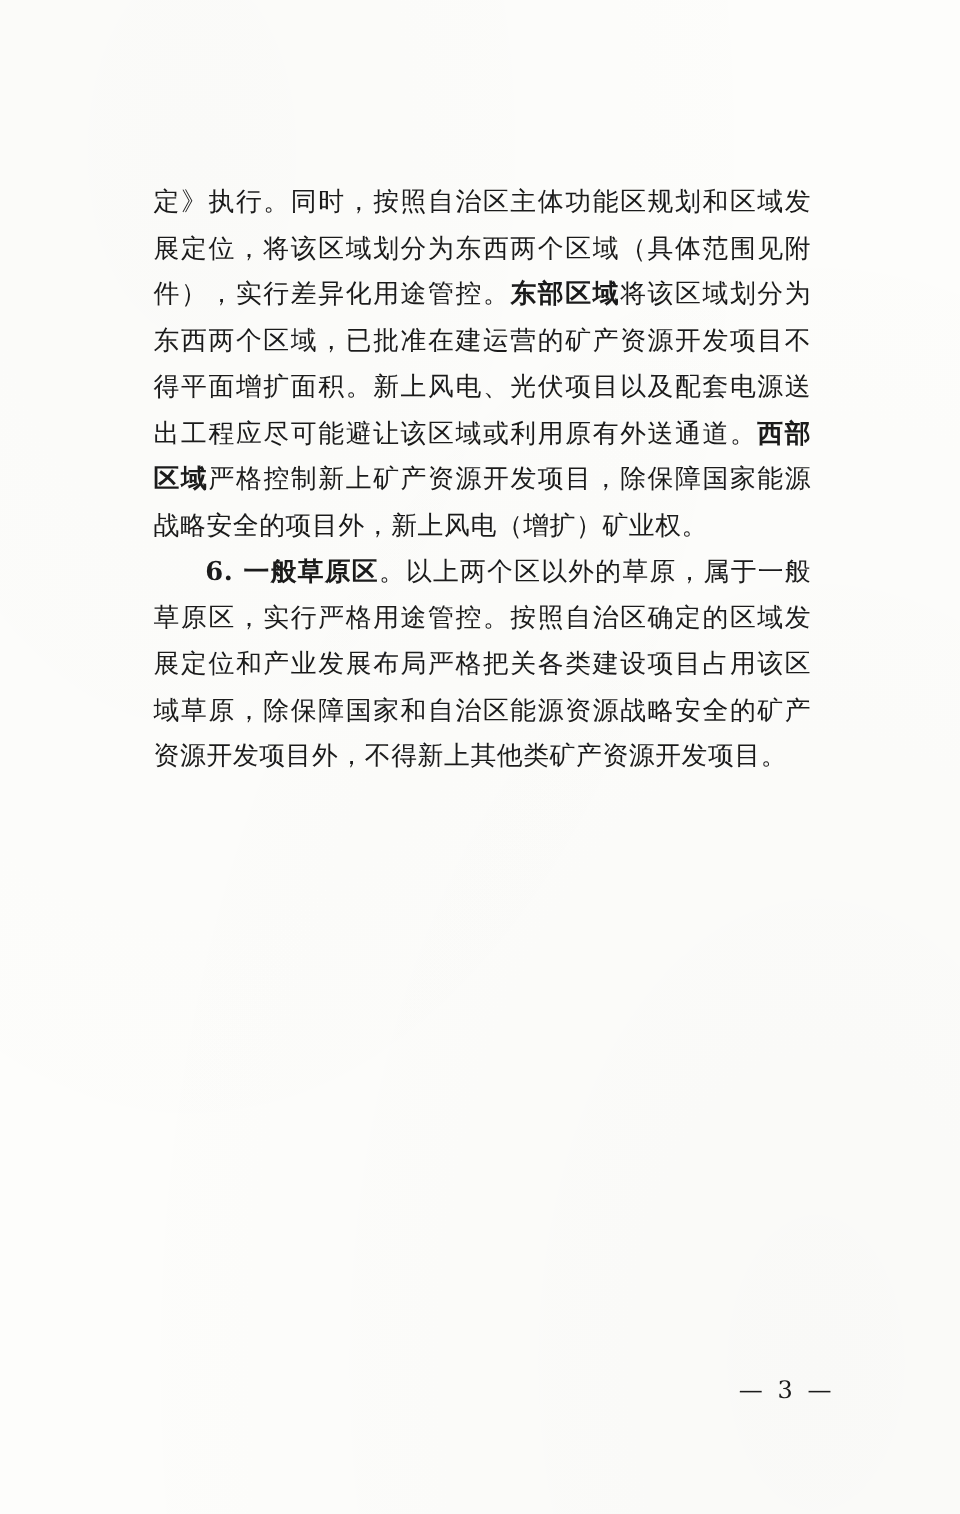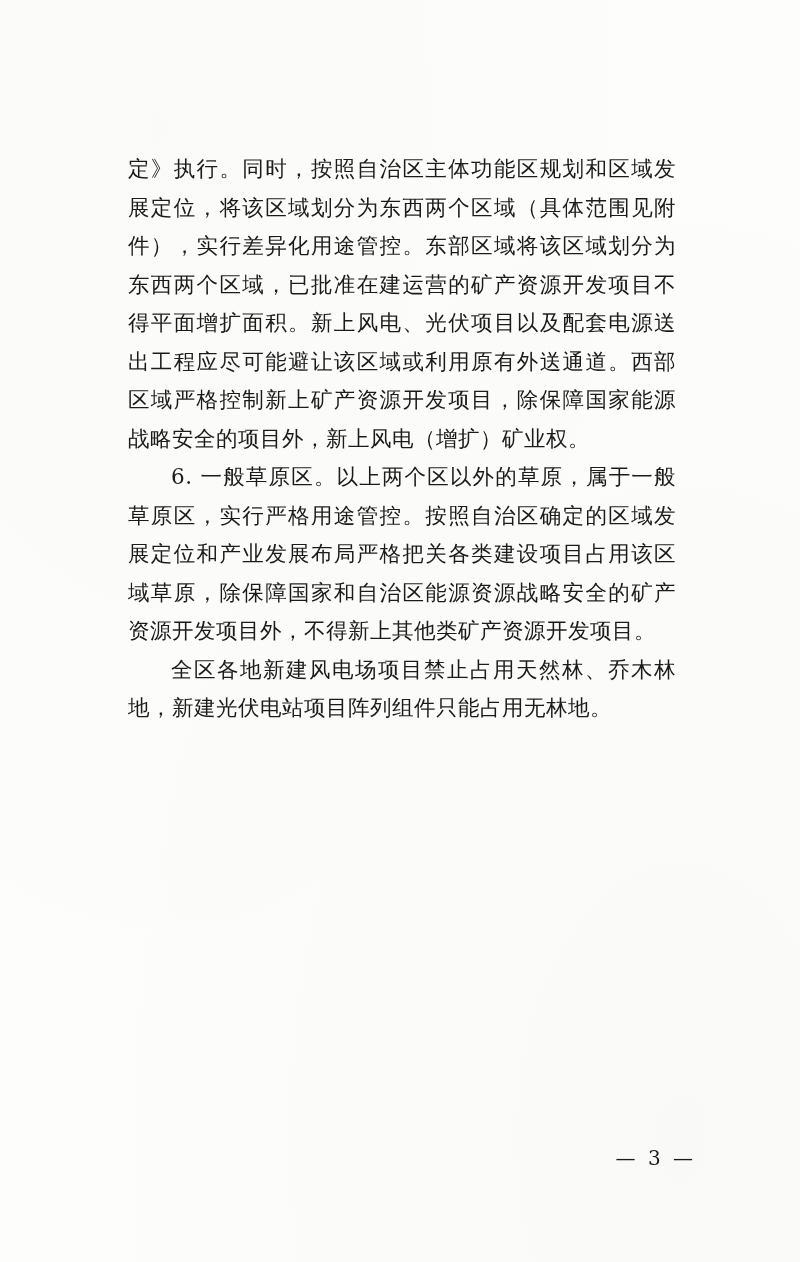--- a/index.html
+++ b/index.html
@@ -42,35 +42,34 @@
     margin: 0 0 0 0;
     word-break: break-all;
   }
   .para + .para {
     margin-top: 0px;
   }
   .indent {
     text-indent: 2em;
   }
   .b {
-    font-weight: normal;
+    font-weight: bold;
   }
   .page-number {
     position: absolute;
     right: 104px;
     bottom: 92px;
     font-family: "DejaVu Serif", "Liberation Serif", serif;
     font-size: 20px;
     color: #1b1b1b;
     letter-spacing: 3px;
   }
 </style>
 </head>
 <body>
 
 <div id="page">
   <div class="doc-body">
       <p class="para"><span>定》执行。同时，按照自治区主体功能区规划和区域发展定位，将该区域划分为东西两个区域（具体范围见附件），实行差异化用途管控。</span><span class="b">东部区域</span><span>将该区域划分为东西两个区域，已批准在建运营的矿产资源开发项目不得平面增扩面积。新上风电、光伏项目以及配套电源送出工程应尽可能避让该区域或利用原有外送通道。</span><span class="b">西部区域</span><span>严格控制新上矿产资源开发项目，除保障国家能源战略安全的项目外，新上风电（增扩）矿业权。</span></p>
       <p class="para indent"><span class="b">6. 一般草原区</span><span>。以上两个区以外的草原，属于一般草原区，实行严格用途管控。按照自治区确定的区域发展定位和产业发展布局严格把关各类建设项目占用该区域草原，除保障国家和自治区能源资源战略安全的矿产资源开发项目外，不得新上其他类矿产资源开发项目。</span></p>
-      <p class="para indent"><span>全区各地新建风电场项目禁止占用天然林、乔木林地，新建光伏电站项目阵列组件只能占用无林地。</span></p>
     </div>
   <div class="page-number">— 3 —</div>
 </div>
 
 </body></html>

